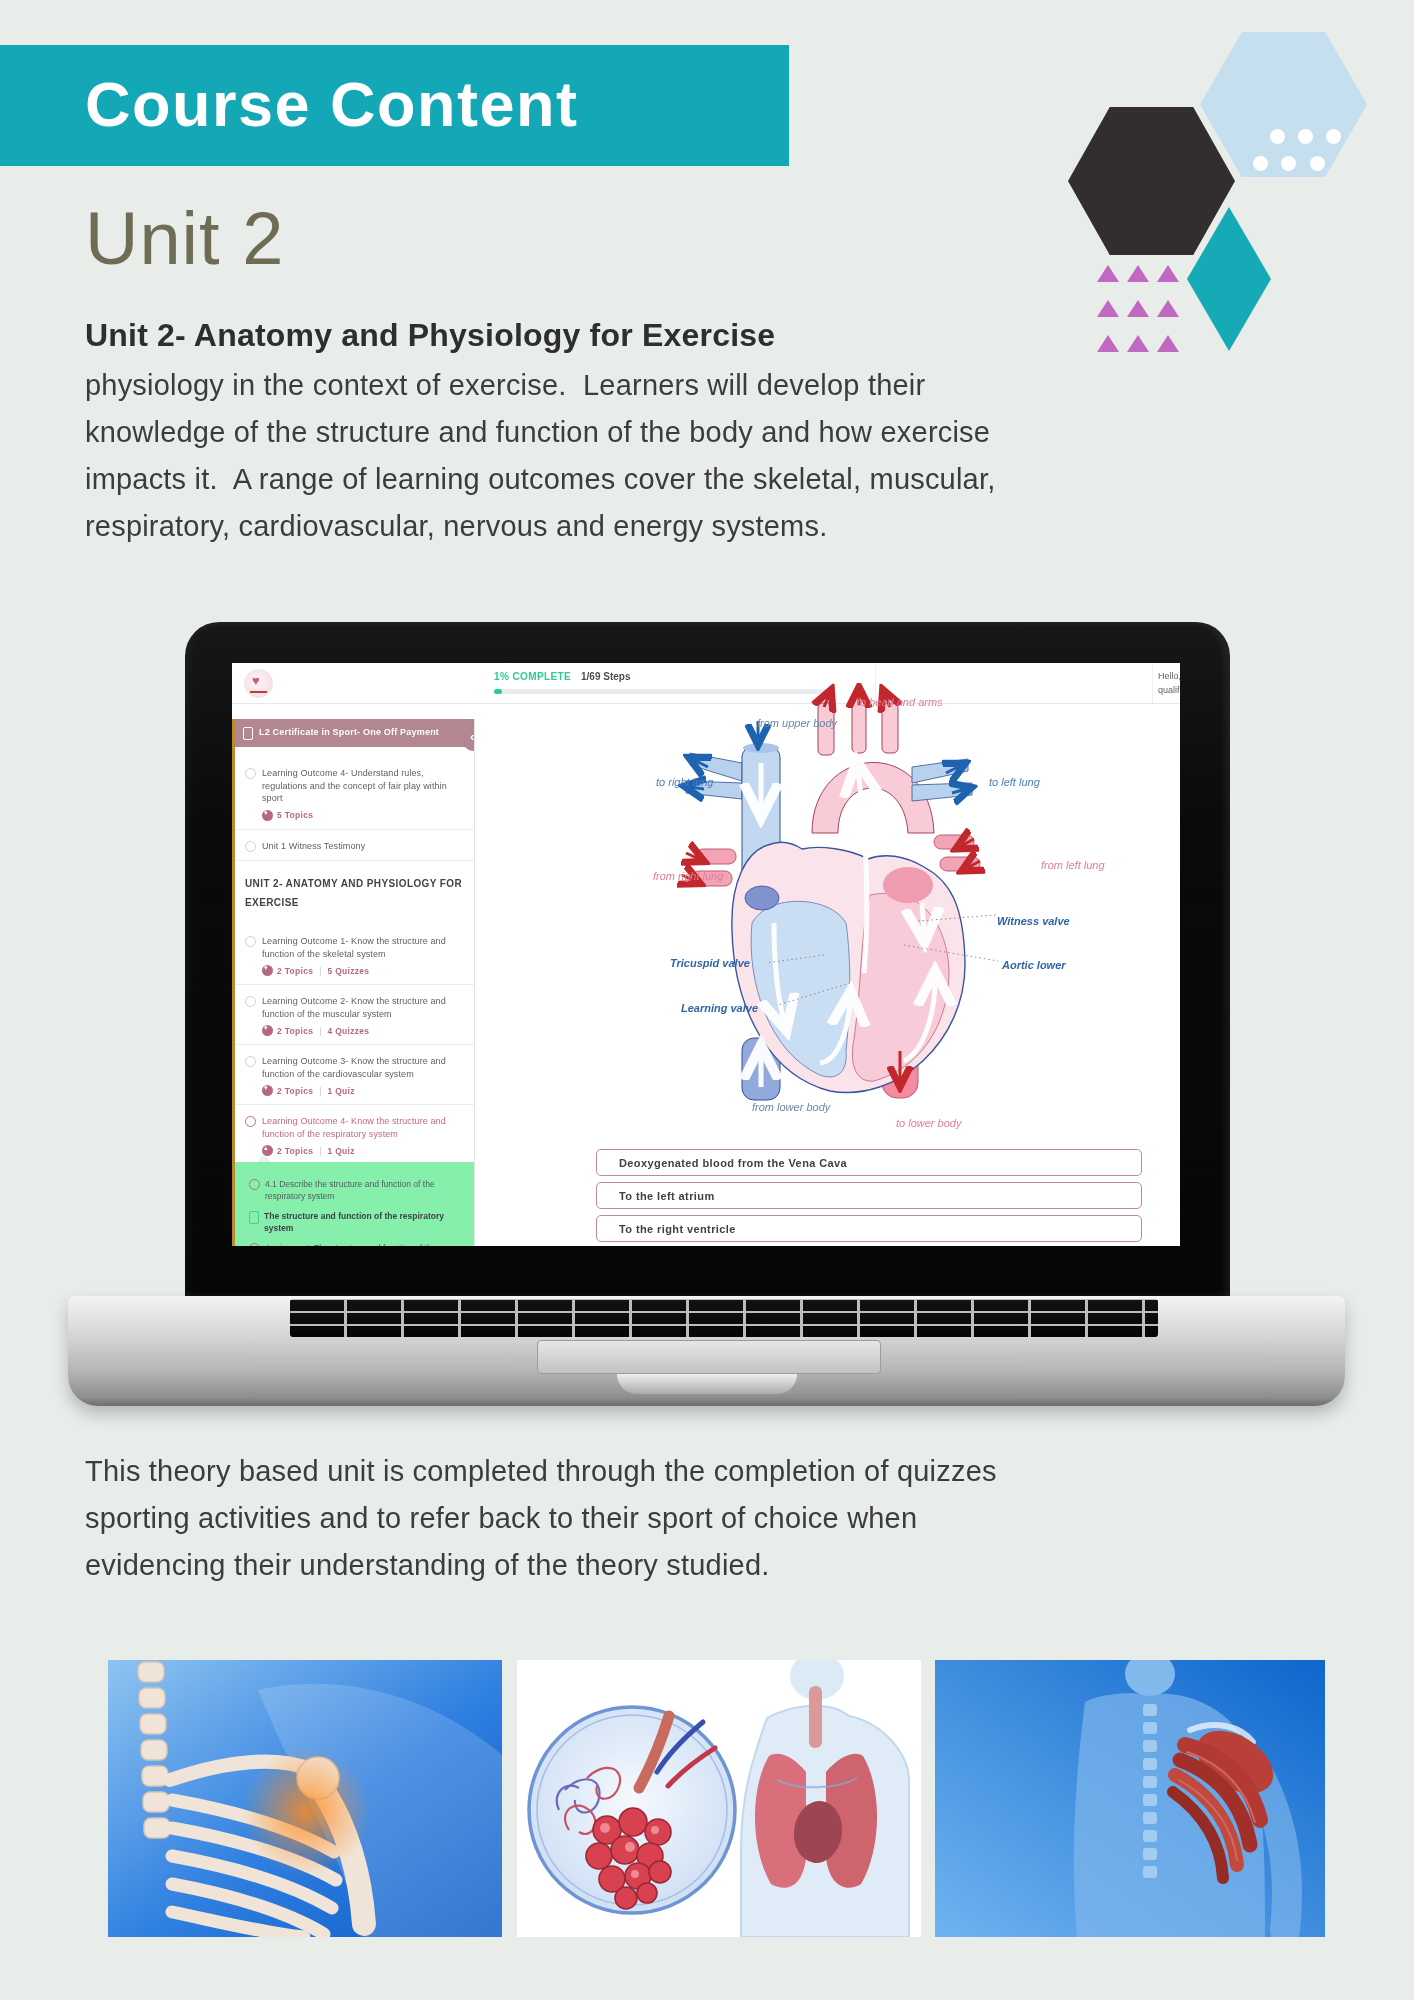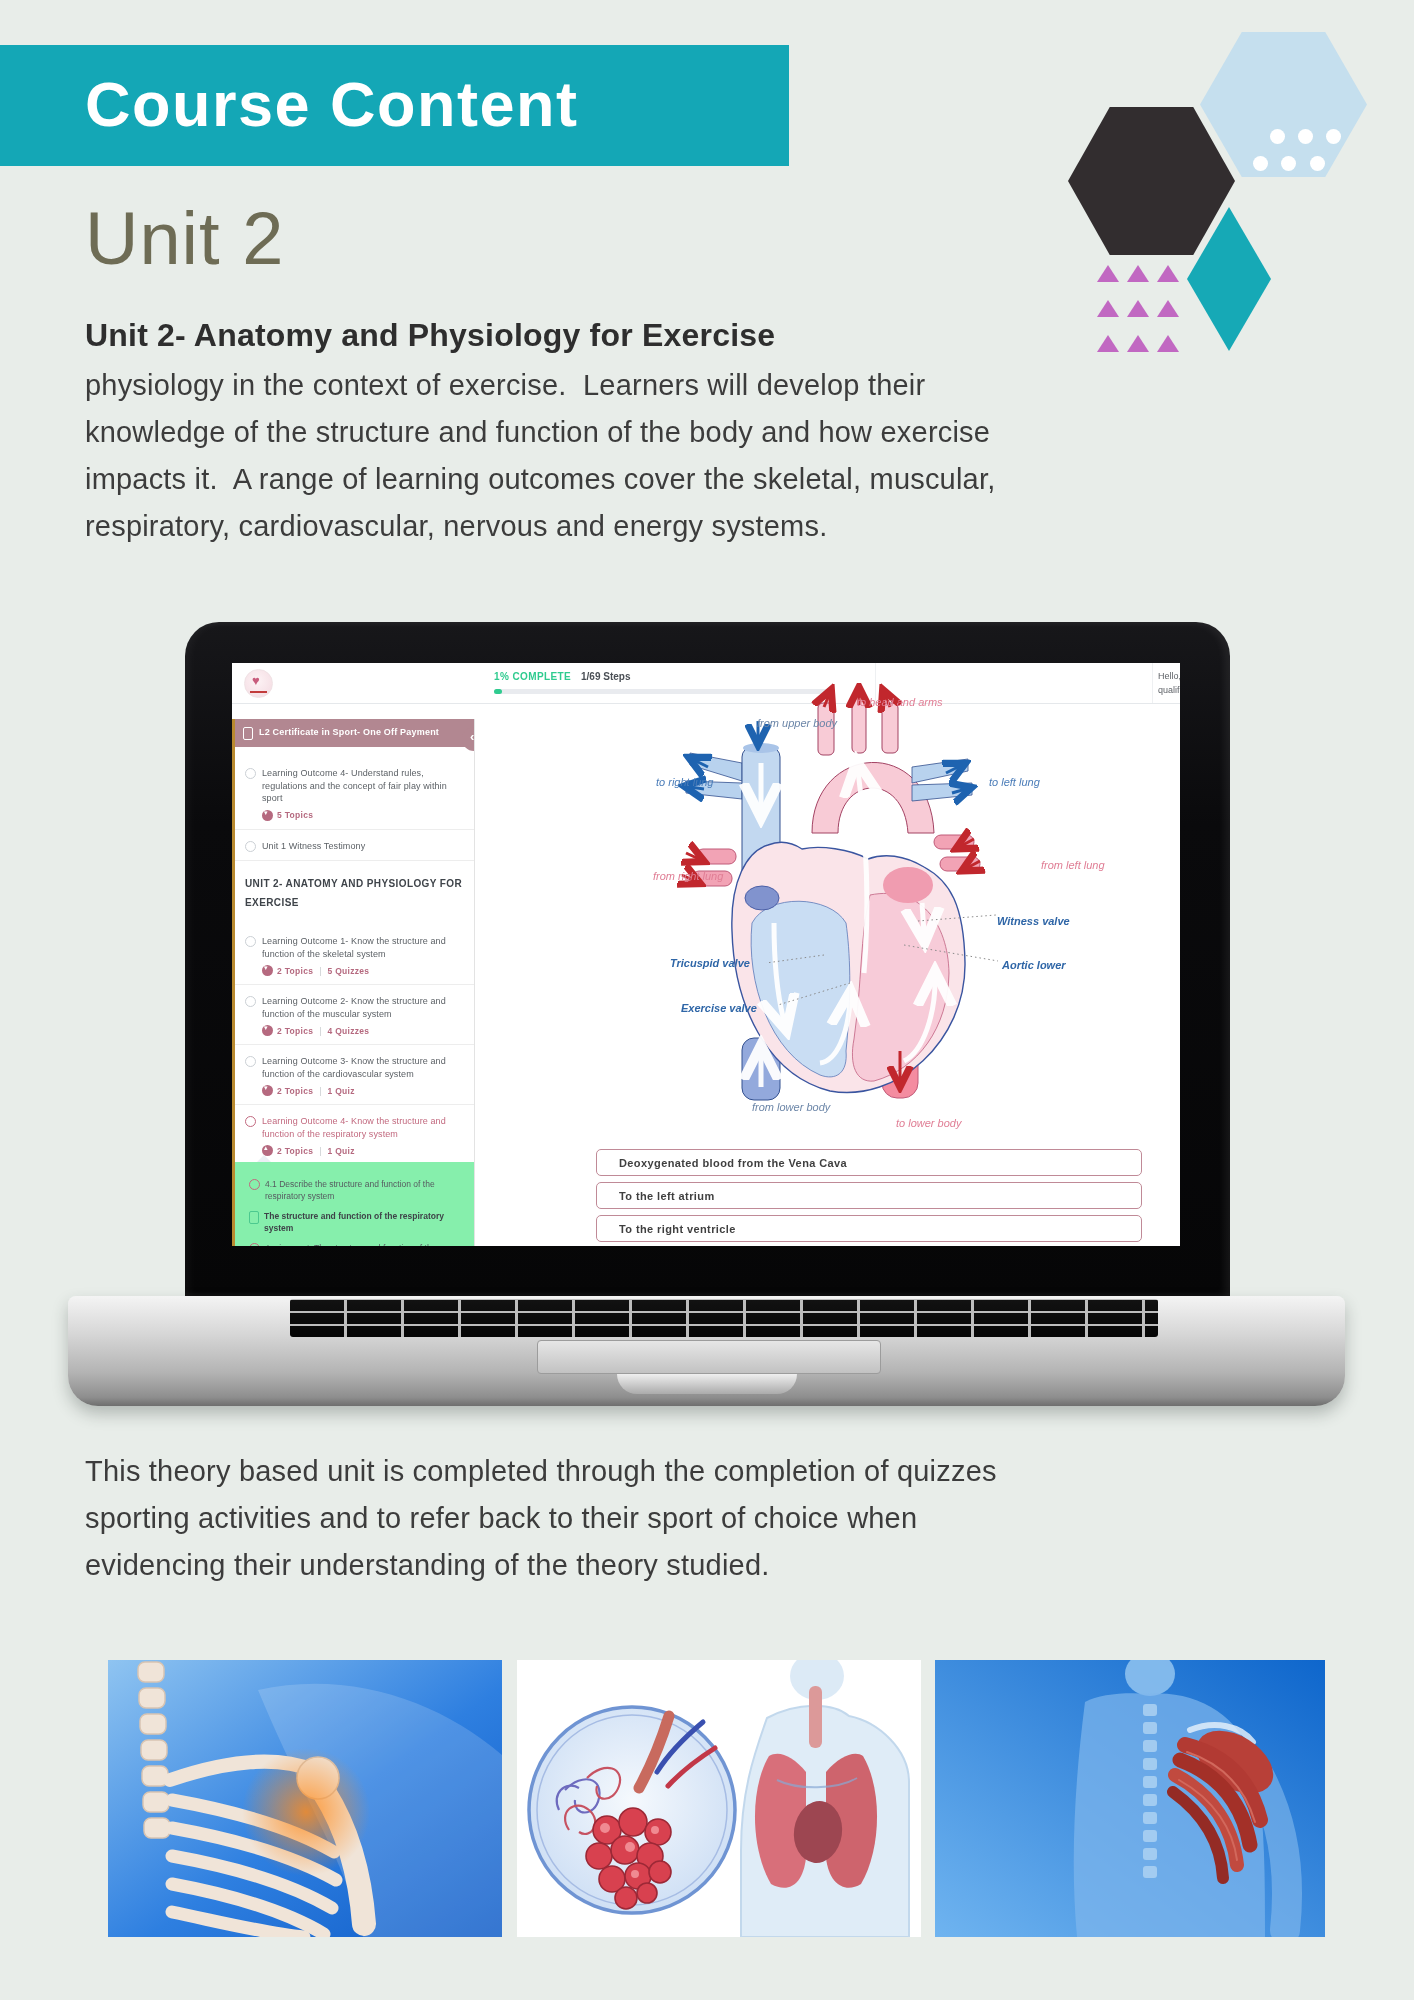--- a/index.html
+++ b/index.html
@@ -329,21 +329,21 @@
 
     <span class="dl dl-pink" style="left:625px;top:33px;">to head and arms</span>
     <span class="dl dl-slate" style="left:525px;top:54px;">from upper body</span>
     <span class="dl dl-blue" style="left:424px;top:113px;">to right lung</span>
     <span class="dl dl-blue" style="left:757px;top:113px;">to left lung</span>
     <span class="dl dl-pink" style="left:421px;top:207px;">from right lung</span>
     <span class="dl dl-pink" style="left:781px;top:196px;margin-left:28px;">from left lung</span>
     <span class="dl dl-valve" style="left:765px;top:252px;">Witness valve</span>
     <span class="dl dl-valve" style="left:438px;top:294px;">Tricuspid valve</span>
     <span class="dl dl-valve" style="left:770px;top:296px;">Aortic lower</span>
-    <span class="dl dl-valve" style="left:449px;top:339px;">Exercise valve</span>
+    <span class="dl dl-valve" style="left:449px;top:339px;">Learning valve</span>
     <span class="dl dl-slate" style="left:520px;top:438px;">from lower body</span>
     <span class="dl dl-pink" style="left:664px;top:454px;">to lower body</span>
 
     <div class="answer" style="top:486px;">Deoxygenated blood from the Vena Cava</div>
     <div class="answer" style="top:519px;">To the left atrium</div>
     <div class="answer" style="top:552px;">To the right ventricle</div>
   </div>
 
   <div class="base">
     <div class="keys"></div>

